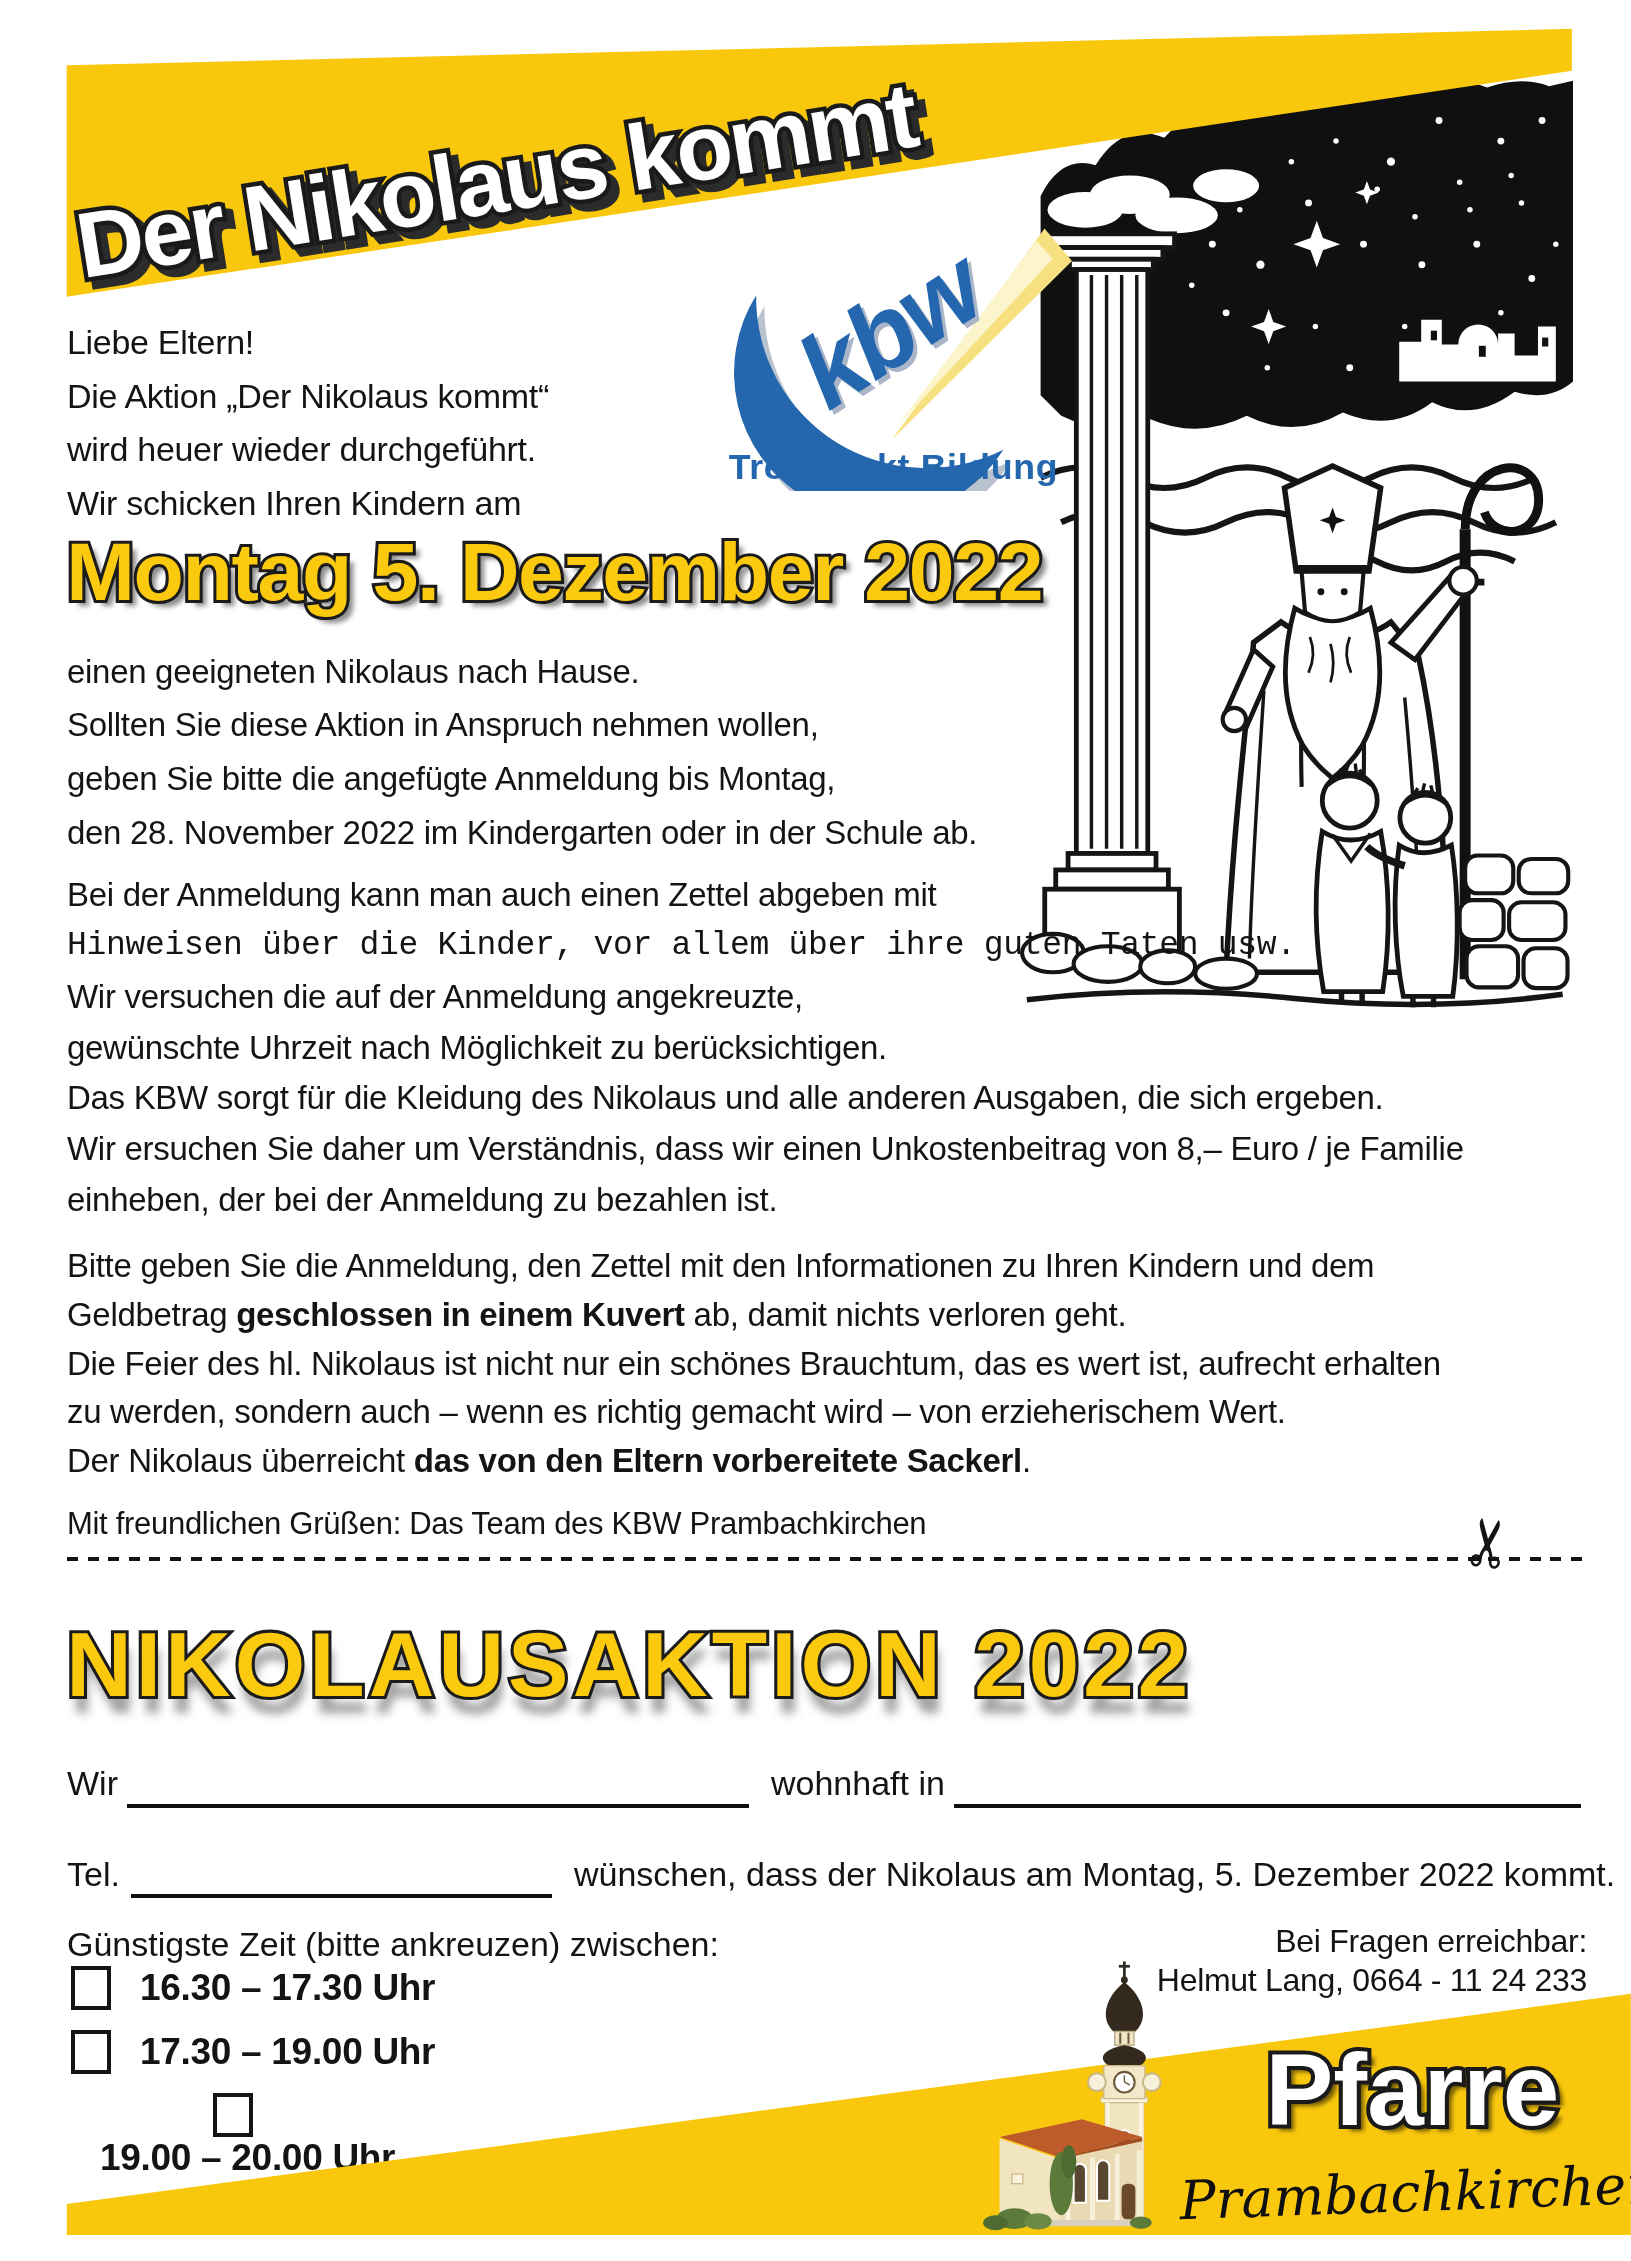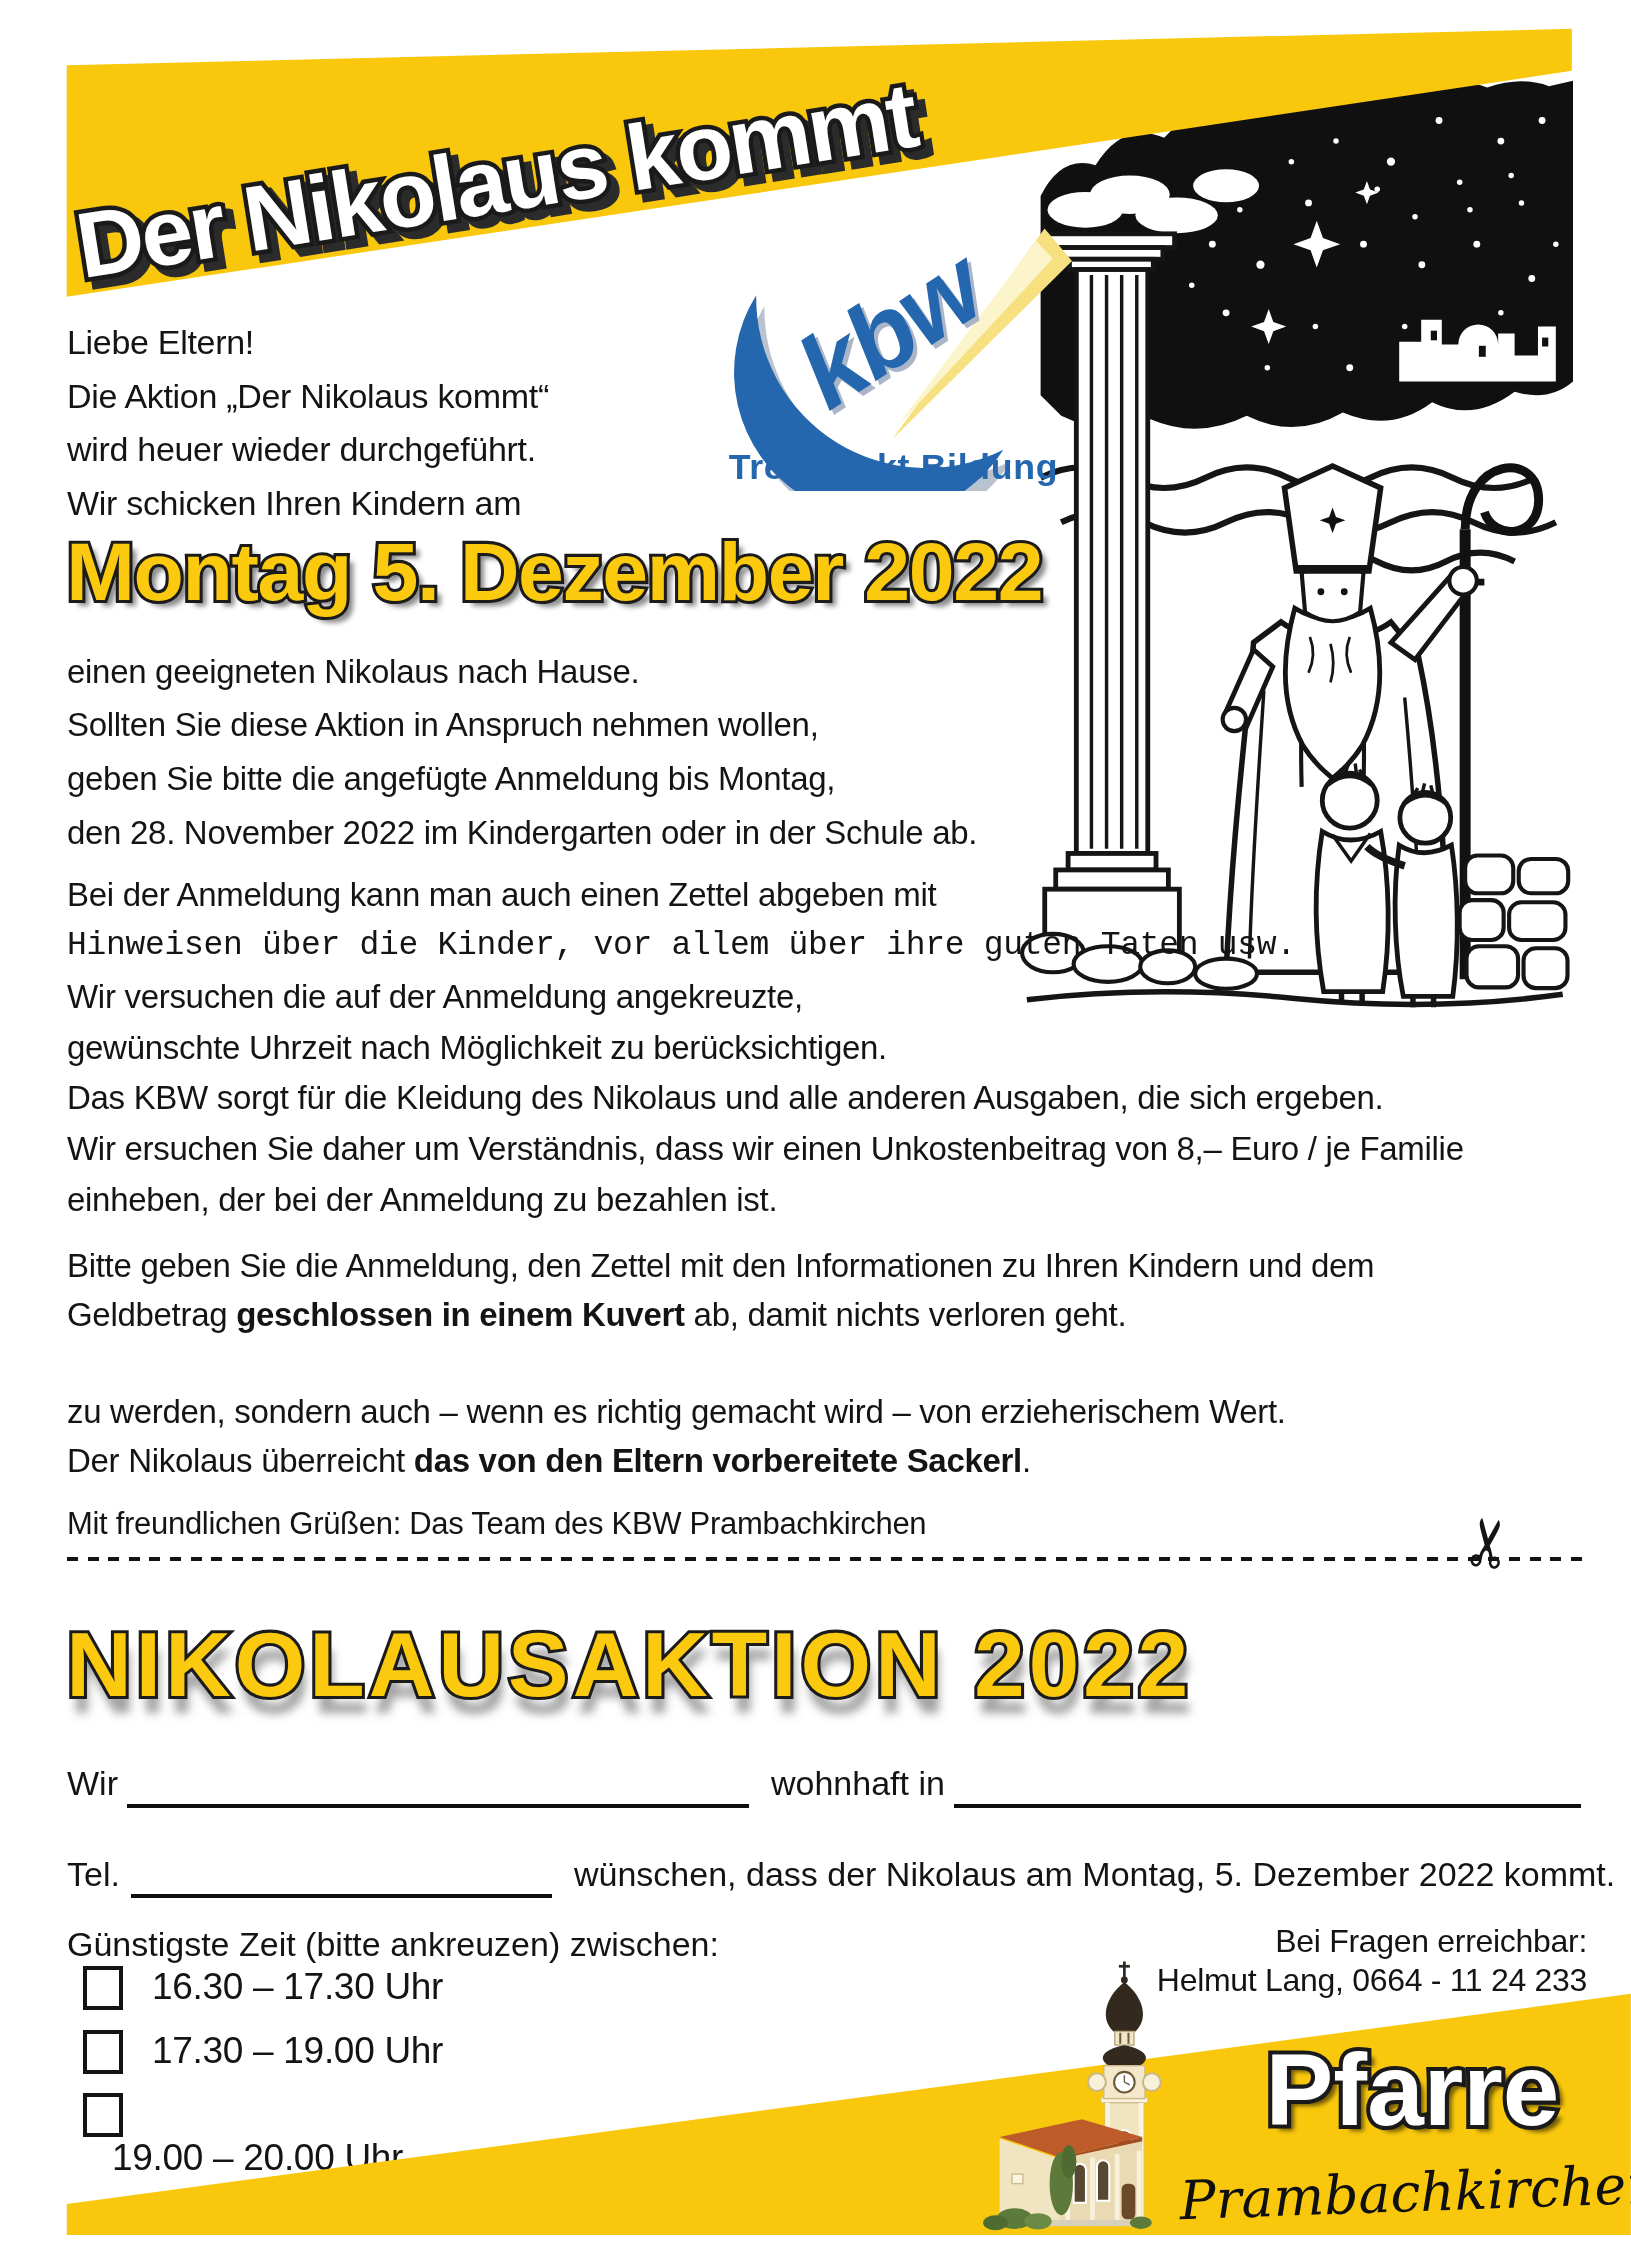--- a/index.html
+++ b/index.html
@@ -18,21 +18,21 @@
   .cutline {
     position:absolute; left:67px; top:1557px; width:1520px; height:4.1px;
     background:repeating-linear-gradient(90deg,#141414 0 11px,transparent 11px 20.6px);
   }
   .scissors {
     position:absolute; left:1462px; top:1510px; font-size:66px; color:#141414;
     transform:rotate(-83deg); font-family:"DejaVu Sans", sans-serif; line-height:1;
   }
   .field-line { position:absolute; border-bottom:4.8px solid #0e0e0e; height:0; }
   .form-label { position:absolute; white-space:nowrap; font-size:34px; color:#141414; }
-  .time-row { position:absolute; left:83px; display:flex; align-items:flex-start; }
+  .time-row { position:absolute; left:71px; display:flex; align-items:center;font-weight:bold; }
   .checkbox {
     width:32px; height:36px; border:4.1px solid #141414; display:inline-block;
     background:#fff; flex:0 0 auto;
   }
   .time-label { font-size:37px; letter-spacing:-0.3px; margin-left:29px; white-space:nowrap; color:#141414; }
   .contact {
     position:absolute; left:1072px; width:515px; text-align:right;
     font-size:32px; letter-spacing:-0.3px; color:#141414; line-height:39px;
   }
   svg text { font-family:"Liberation Sans", sans-serif; }
@@ -214,20 +214,21 @@
   <div class="bline" style="top:876px;">Bei der Anmeldung kann man auch einen Zettel abgeben mit</div>
   <div class="bline" style="top:927px;font-family:Liberation Mono, monospace;">Hinweisen über die Kinder, vor allem über ihre guten Taten usw.</div>
   <div class="bline" style="top:978px;">Wir versuchen die auf der Anmeldung angekreuzte,</div>
   <div class="bline" style="top:1029px;">gewünschte Uhrzeit nach Möglichkeit zu berücksichtigen.</div>
   <div class="bline" style="top:1079px;">Das KBW sorgt für die Kleidung des Nikolaus und alle anderen Ausgaben, die sich ergeben.</div>
   <div class="bline" style="top:1130px;">Wir ersuchen Sie daher um Verständnis, dass wir einen Unkostenbeitrag von 8,– Euro / je Familie</div>
   <div class="bline" style="top:1181px;">einheben, der bei der Anmeldung zu bezahlen ist.</div>
 
   <div class="bline" style="top:1247px;">Bitte geben Sie die Anmeldung, den Zettel mit den Informationen zu Ihren Kindern und dem</div>
   <div class="bline" style="top:1296px;"><span>Geldbetrag </span><b>geschlossen in einem Kuvert</b><span> ab, damit nichts verloren geht.</span></div>
+  <div class="bline" style="top:1345px;">Die Feier des hl. Nikolaus ist nicht nur ein schönes Brauchtum, das es wert ist, aufrecht erhalten</div>
   <div class="bline" style="top:1393px;">zu werden, sondern auch – wenn es richtig gemacht wird – von erzieherischem Wert.</div>
   <div class="bline" style="top:1442px;"><span>Der Nikolaus überreicht </span><b>das von den Eltern vorbereitete Sackerl</b><span>.</span></div>
 
   <div class="bline closing" style="top:1506px;">Mit freundlichen Grüßen: Das Team des KBW Prambachkirchen</div>
 
   <div class="cutline"></div>
   <span class="scissors">✂</span>
 
   <svg class="abs" style="left:58px; top:1598px;" width="1202" height="158" viewBox="0 0 1750 230">
     <defs>

